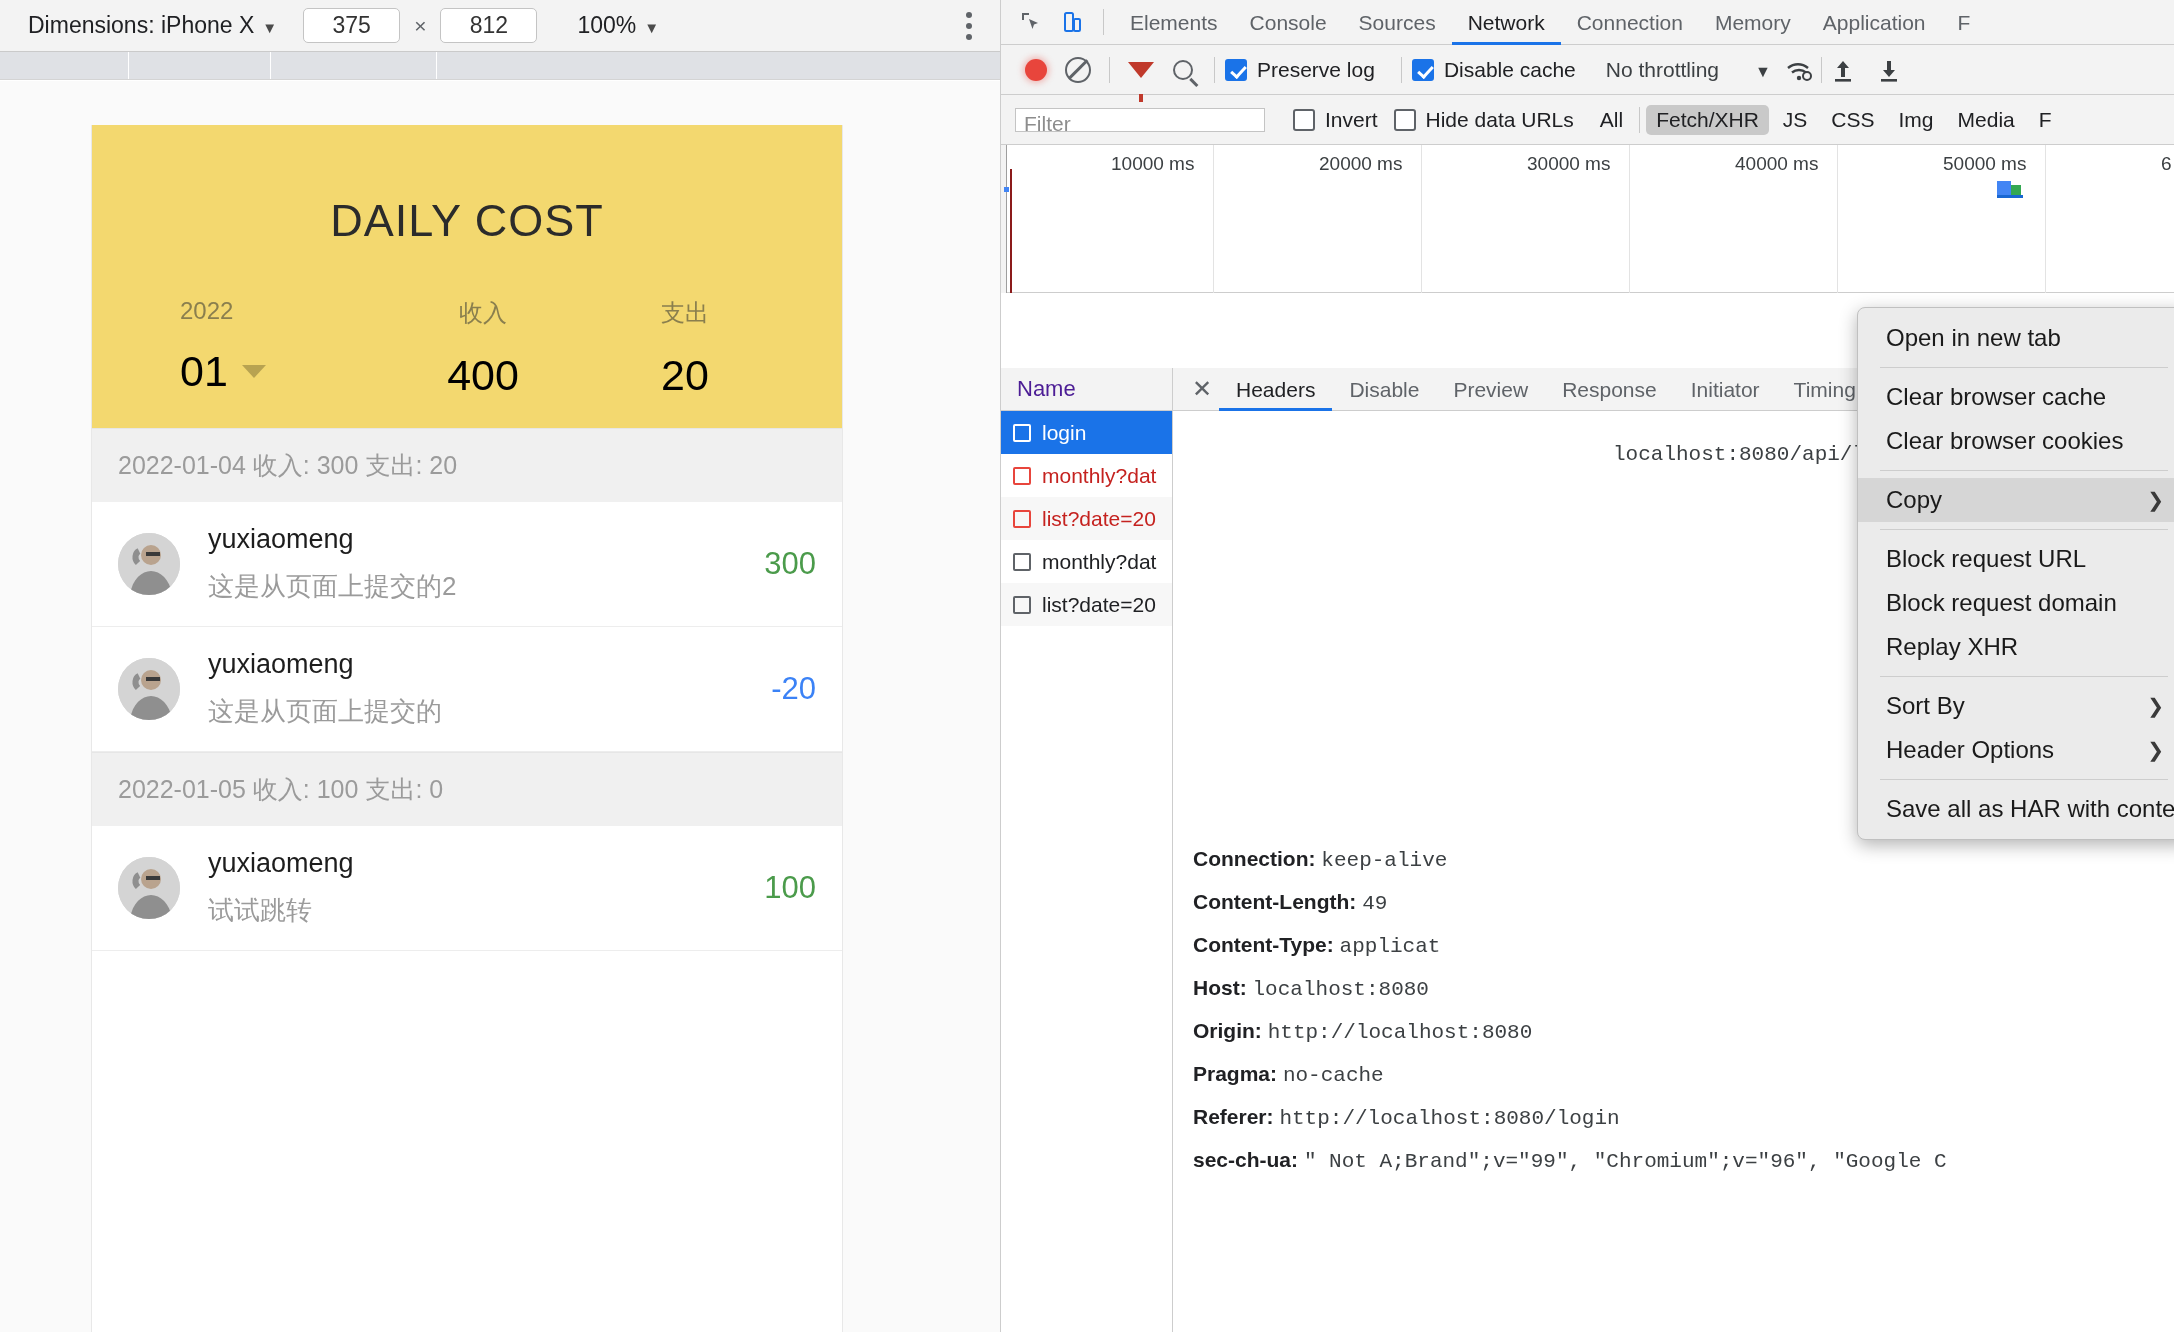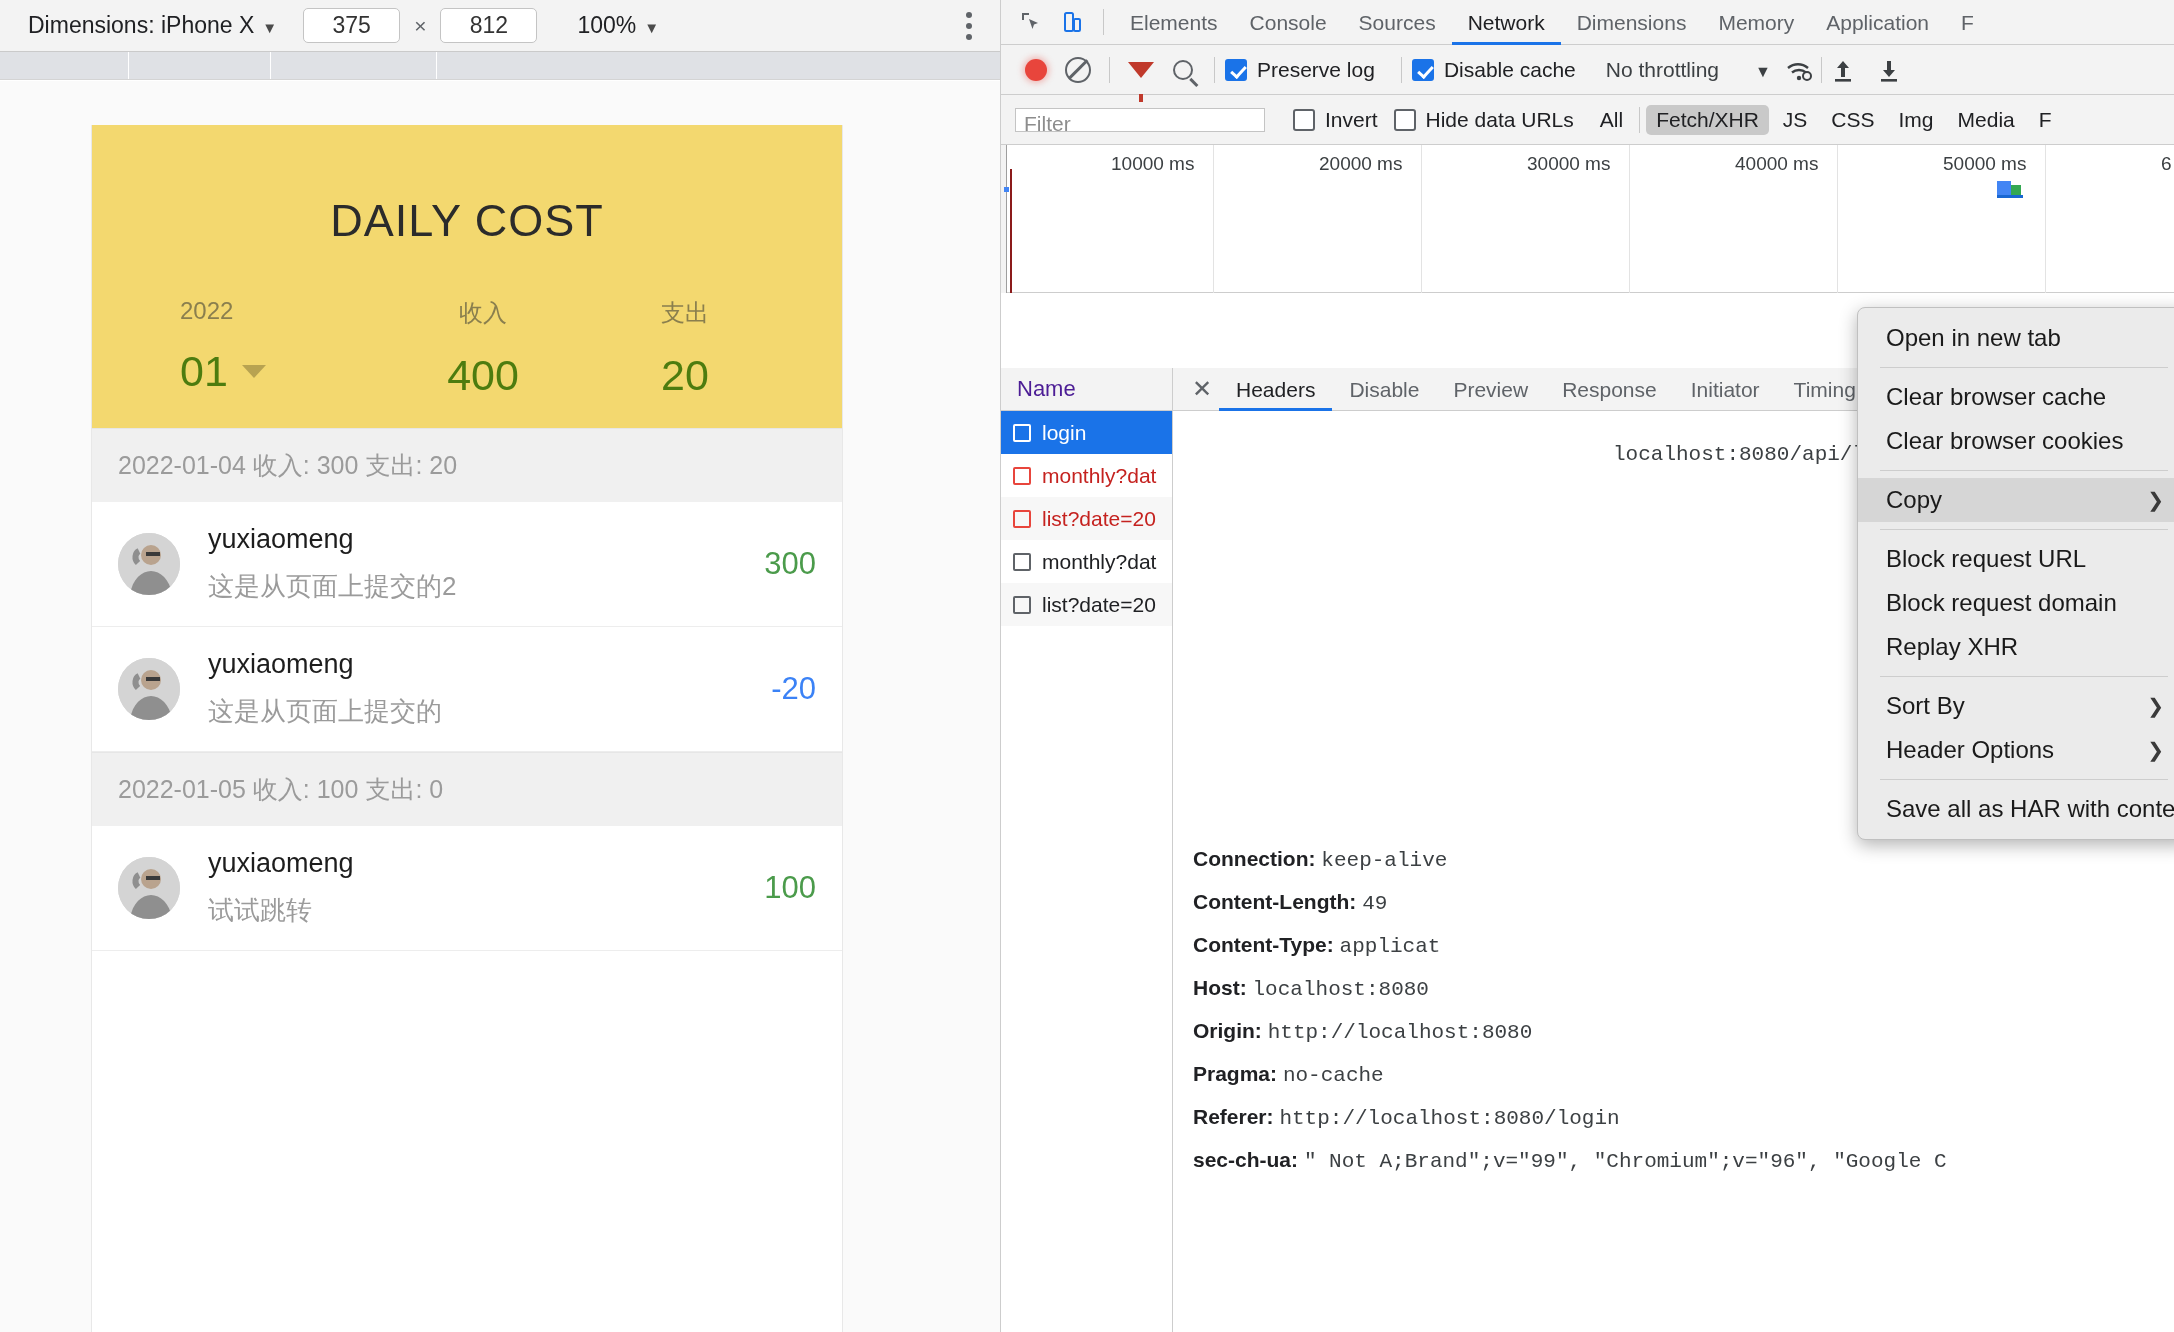--- a/index.html
+++ b/index.html
@@ -62,21 +62,21 @@
     text-align: center; font-size: 45px; color: #2b2b2b; letter-spacing: 1px;
     padding-top: 70px; font-weight: 400;
   }
   .summary-row {
     display: flex; padding: 0 56px; margin-top: 50px;
   }
   .summary-cell { flex: 1; text-align: center; }
   .summary-cell.first { text-align: left; padding-left: 32px;}
   .summary-label { font-size: 24px; color: #8a7f4e; }
   .summary-value {
-    font-size: 43px; color: #4d7c0f; margin-top: 22px; display:flex;
+    font-size: 43px; color: #000000; margin-top: 22px; display:flex;
     align-items:center; justify-content:center;
   }
   .summary-cell.first .summary-value { justify-content:flex-start; }
   .sel-caret {
     width: 0; height: 0; margin-left: 14px;
     border-left: 12px solid transparent; border-right: 12px solid transparent;
     border-top: 13px solid #b8a351;
   }
   .date-group {
     background: #f0f0f0; padding: 20px 26px; font-size: 25px; color: #9b9b9b;
@@ -313,21 +313,21 @@
         <svg width="24" height="24" viewBox="0 0 24 24">
             <rect x="5" y="3" width="8" height="18" rx="1.5" fill="none" stroke="#1a73e8" stroke-width="2"></rect>
             <rect x="14" y="9" width="6" height="12" rx="1.2" fill="none" stroke="#1a73e8" stroke-width="2"></rect>
           </svg>
       </span>
       <span class="dt-sep"></span>
       <span class="dt-tab">Elements</span>
       <span class="dt-tab">Console</span>
       <span class="dt-tab">Sources</span>
       <span class="dt-tab active">Network</span>
-      <span class="dt-tab">Dimensions</span>
+      <span class="dt-tab">Connection</span>
       <span class="dt-tab">Memory</span>
       <span class="dt-tab">Application</span>
       <span class="dt-tab">F</span>
     </div>
 
     <div id="dt-toolbar">
       <span class="dt-icon-btn">
           <span class="rec-dot"></span>
         </span>
       <span class="dt-icon-btn">

